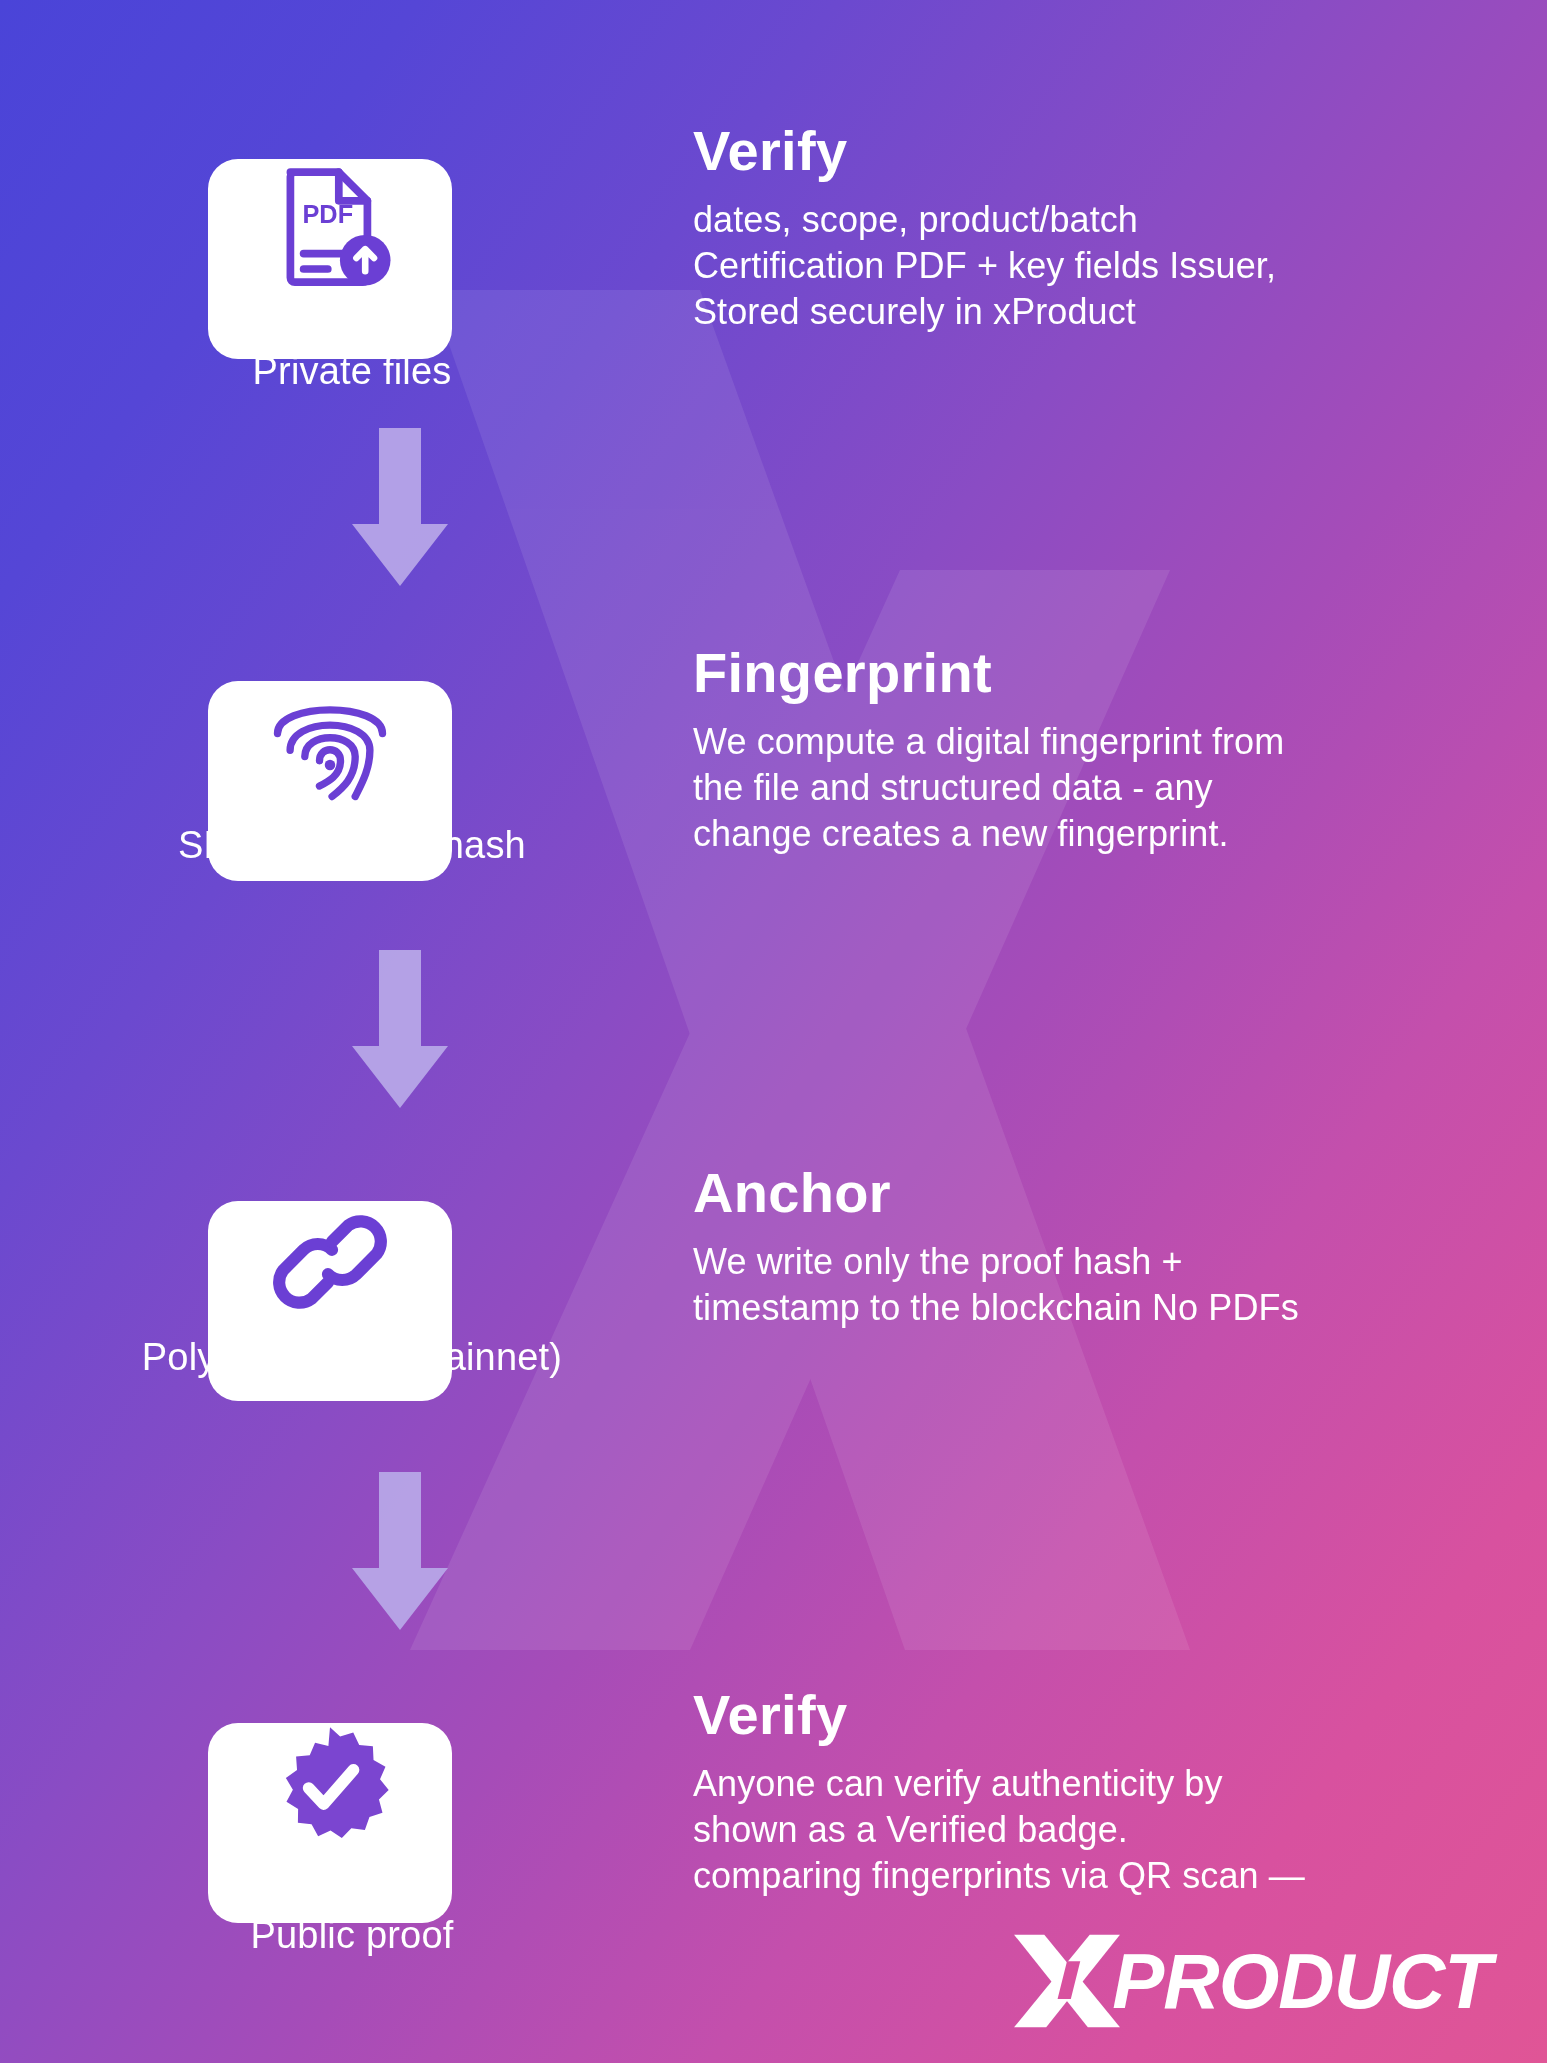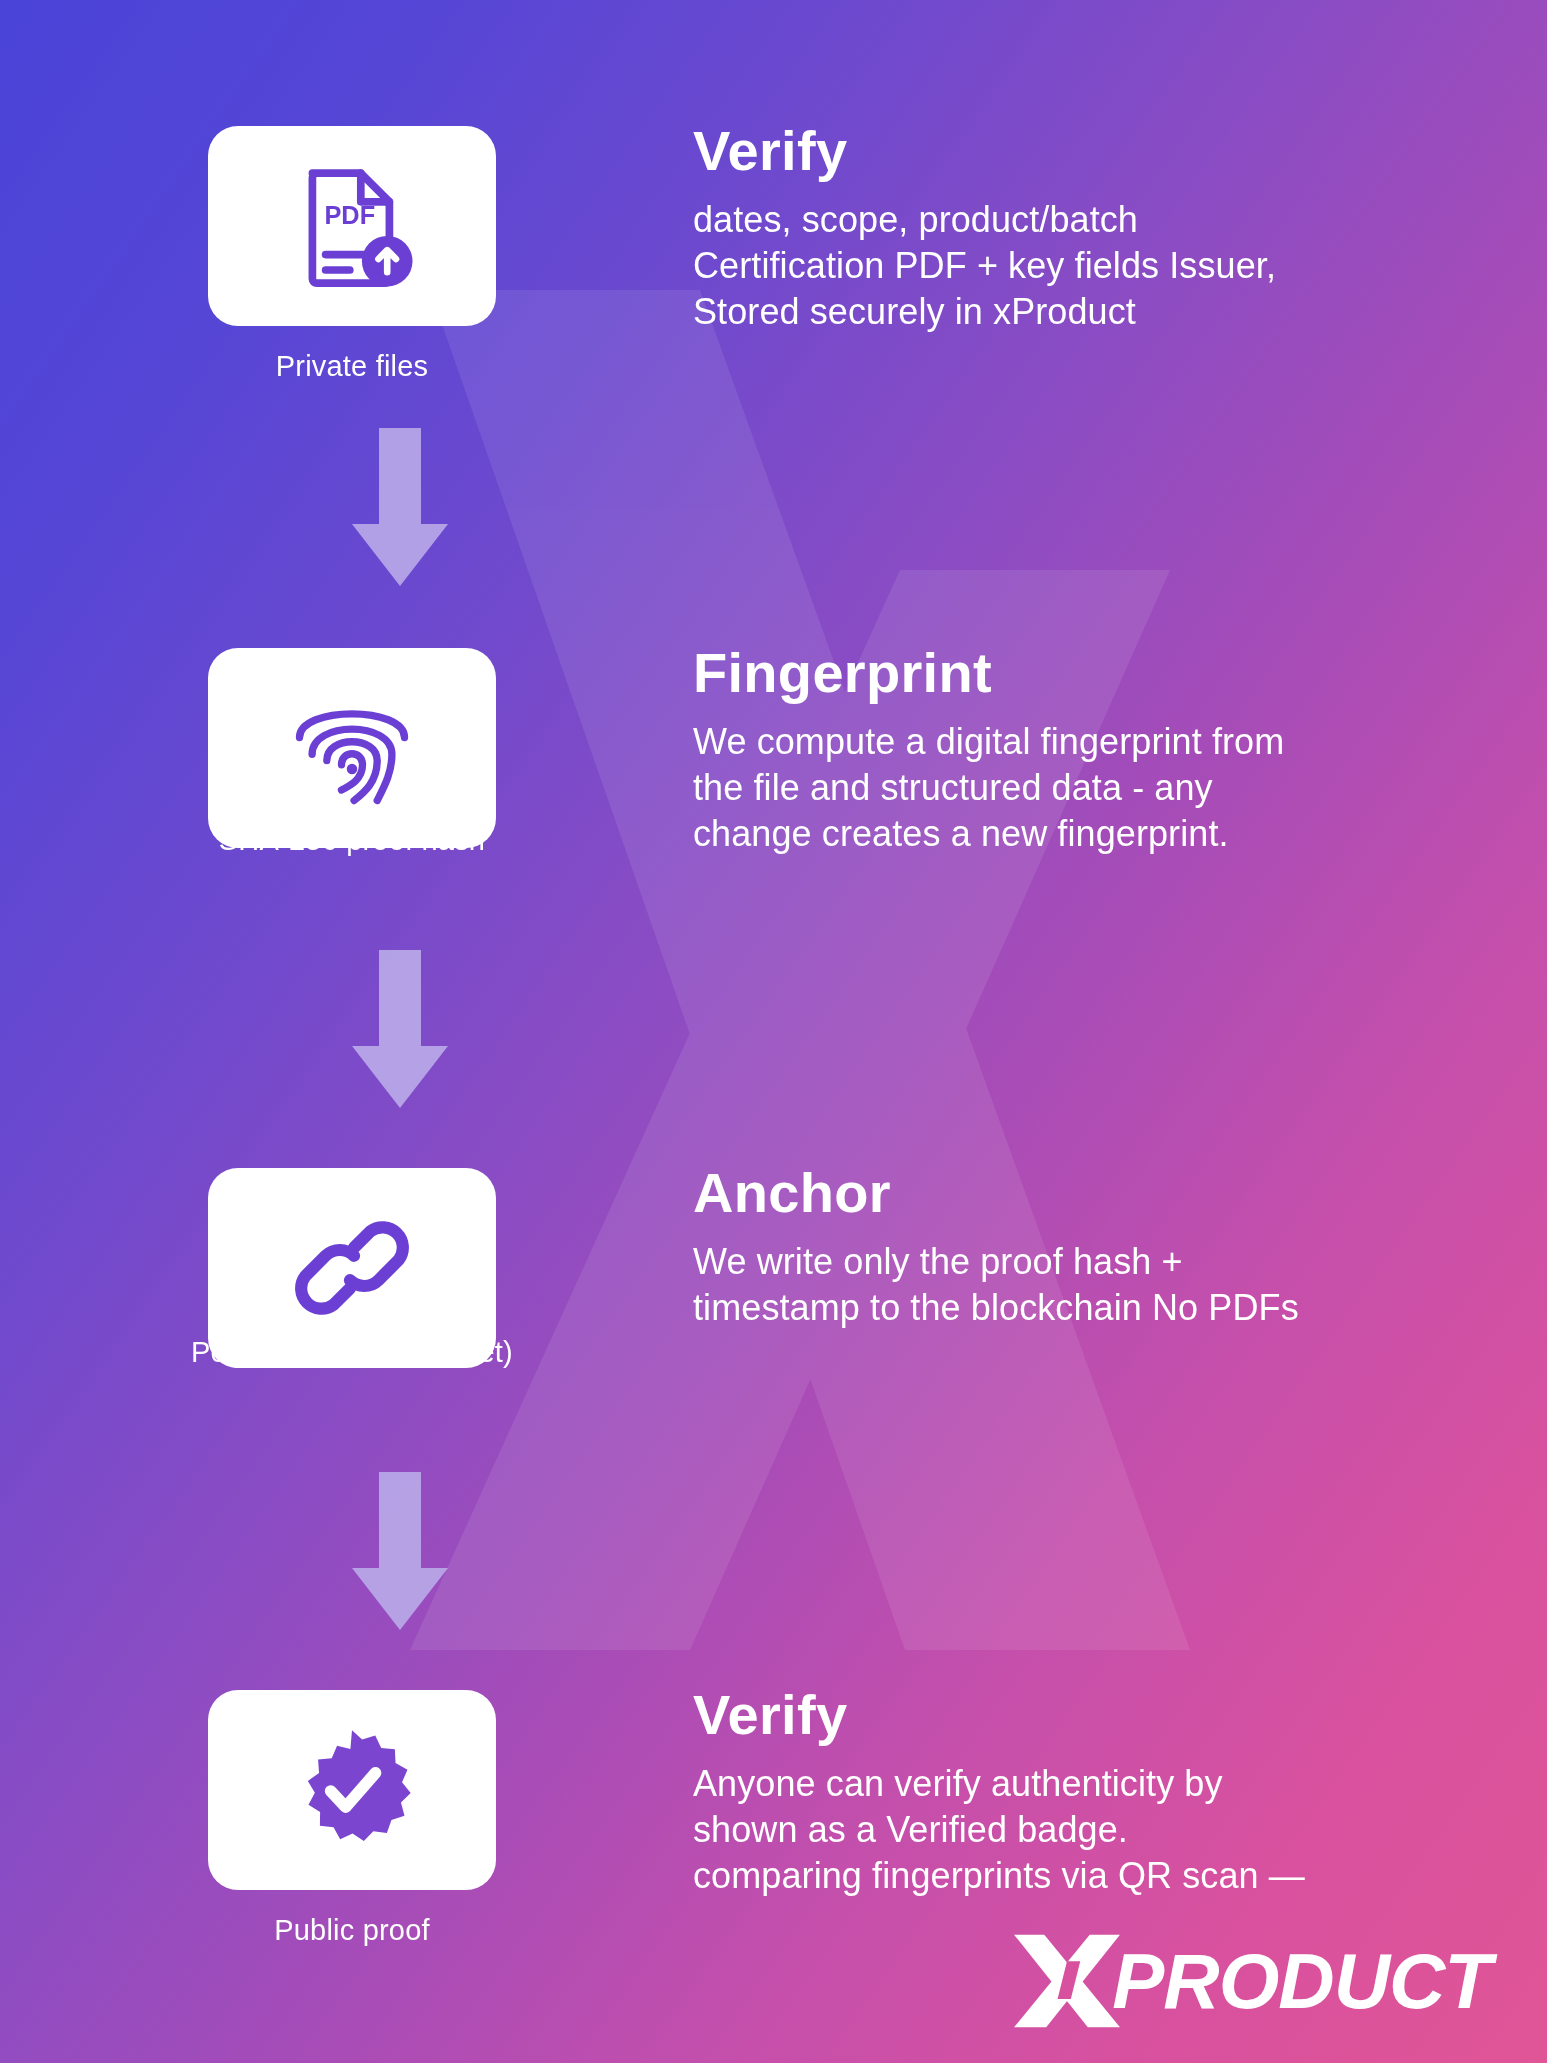--- a/index.html
+++ b/index.html
@@ -26,31 +26,31 @@
   .wm { position:absolute; inset:0; pointer-events:none; }
   .wm svg { width:100%; height:100%; display:block; }
 
   
   .rows { position:absolute; inset:0; }
 
   .step { position:absolute; left:0; width:100%; }
 
   .card {
     position:absolute;
-    width:288px; height:200px;
+    width:244px; height:200px;
     background:#ffffff;
     border-radius:30px;
-    display:flex; align-items:center; justify-content:center;
+    display:flex; align-items:flex-start; justify-content:center;margin-top:33px;
   }
   .card svg { display:block; }
 
   .caption {
     position:absolute;
     color:#ffffff;
-    font-size:29px;
+    font-size:38px;
     letter-spacing:.2px;
     white-space:nowrap;
     text-align:center;
     transform:translateX(-50%);
   }
 
   .txt { position:absolute; left:693px; width:720px; }
   .h {
     color:#ffffff;
     font-size:56px;

